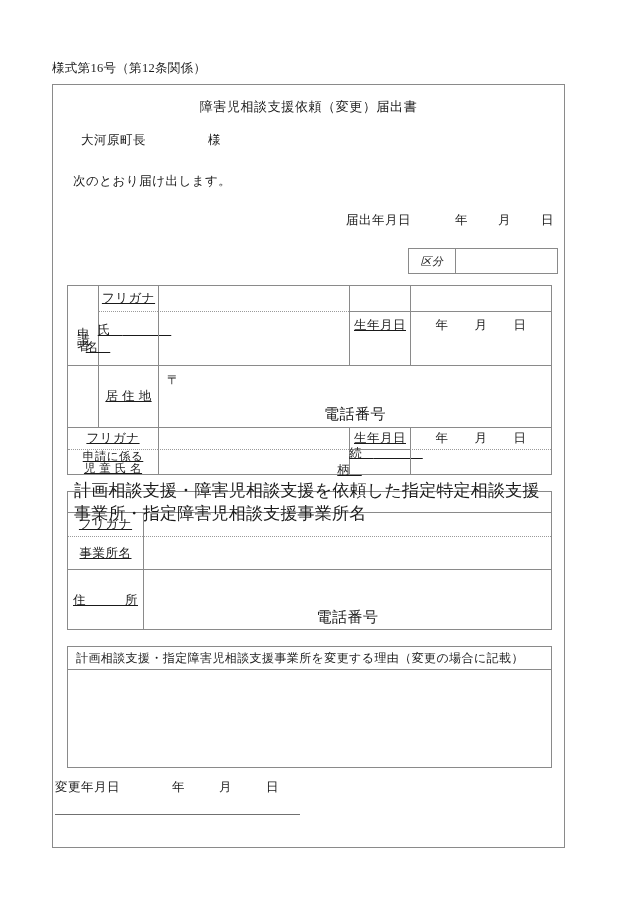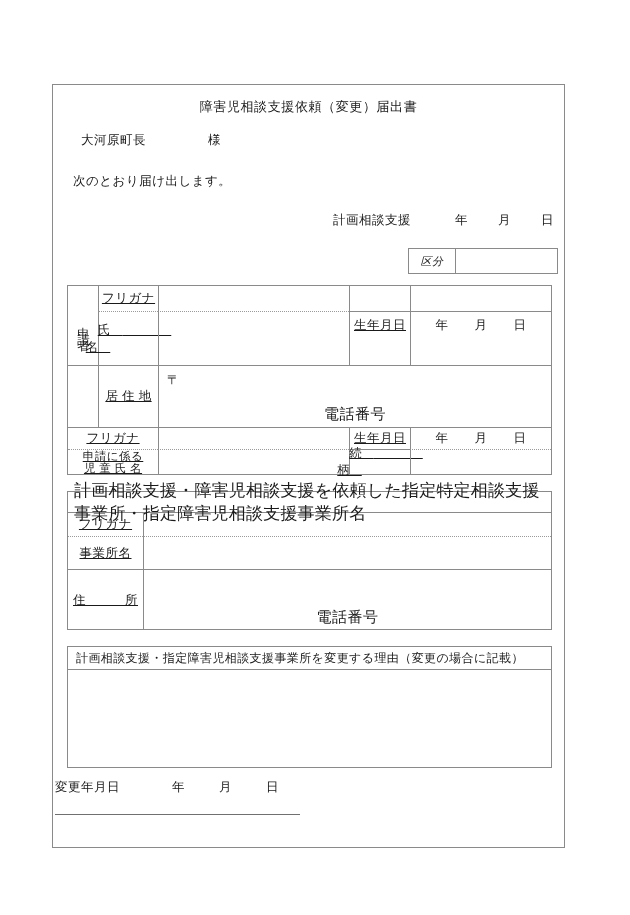--- a/index.html
+++ b/index.html
@@ -211,33 +211,34 @@
   }
   .change-date .lbl { margin-right: 52px; }
   .change-date .y { margin-right: 34px; }
   .change-date .m { margin-right: 34px; }
 </style>
 </head>
 <body>
 
 <div class="page">
 
+  <div class="form-no">様式第16号（第12条関係）</div>
 
   <div class="frame">
 
     <div class="title">障害児相談支援依頼（変更）届出書</div>
 
     <div class="addressee">
       <span>大河原町長</span><span class="hon">様</span>
     </div>
 
     <div class="lead">次のとおり届け出します。</div>
 
     <div class="submit-date">
-      <span class="lbl">計画相談支援</span><span class="y">年</span><span class="m">月</span><span class="d">日</span>
+      <span class="lbl">届出年月日</span><span class="y">年</span><span class="m">月</span><span class="d">日</span>
     </div>
 
     <div class="kubun">
       <div class="cell k-label">区分</div>
     </div>
 
     <div class="block" id="applicant-block">
 
       <div class="row" style="height:80px;">
         <div class="cell col-vert bb" style="height:80px;">申請者</div>

